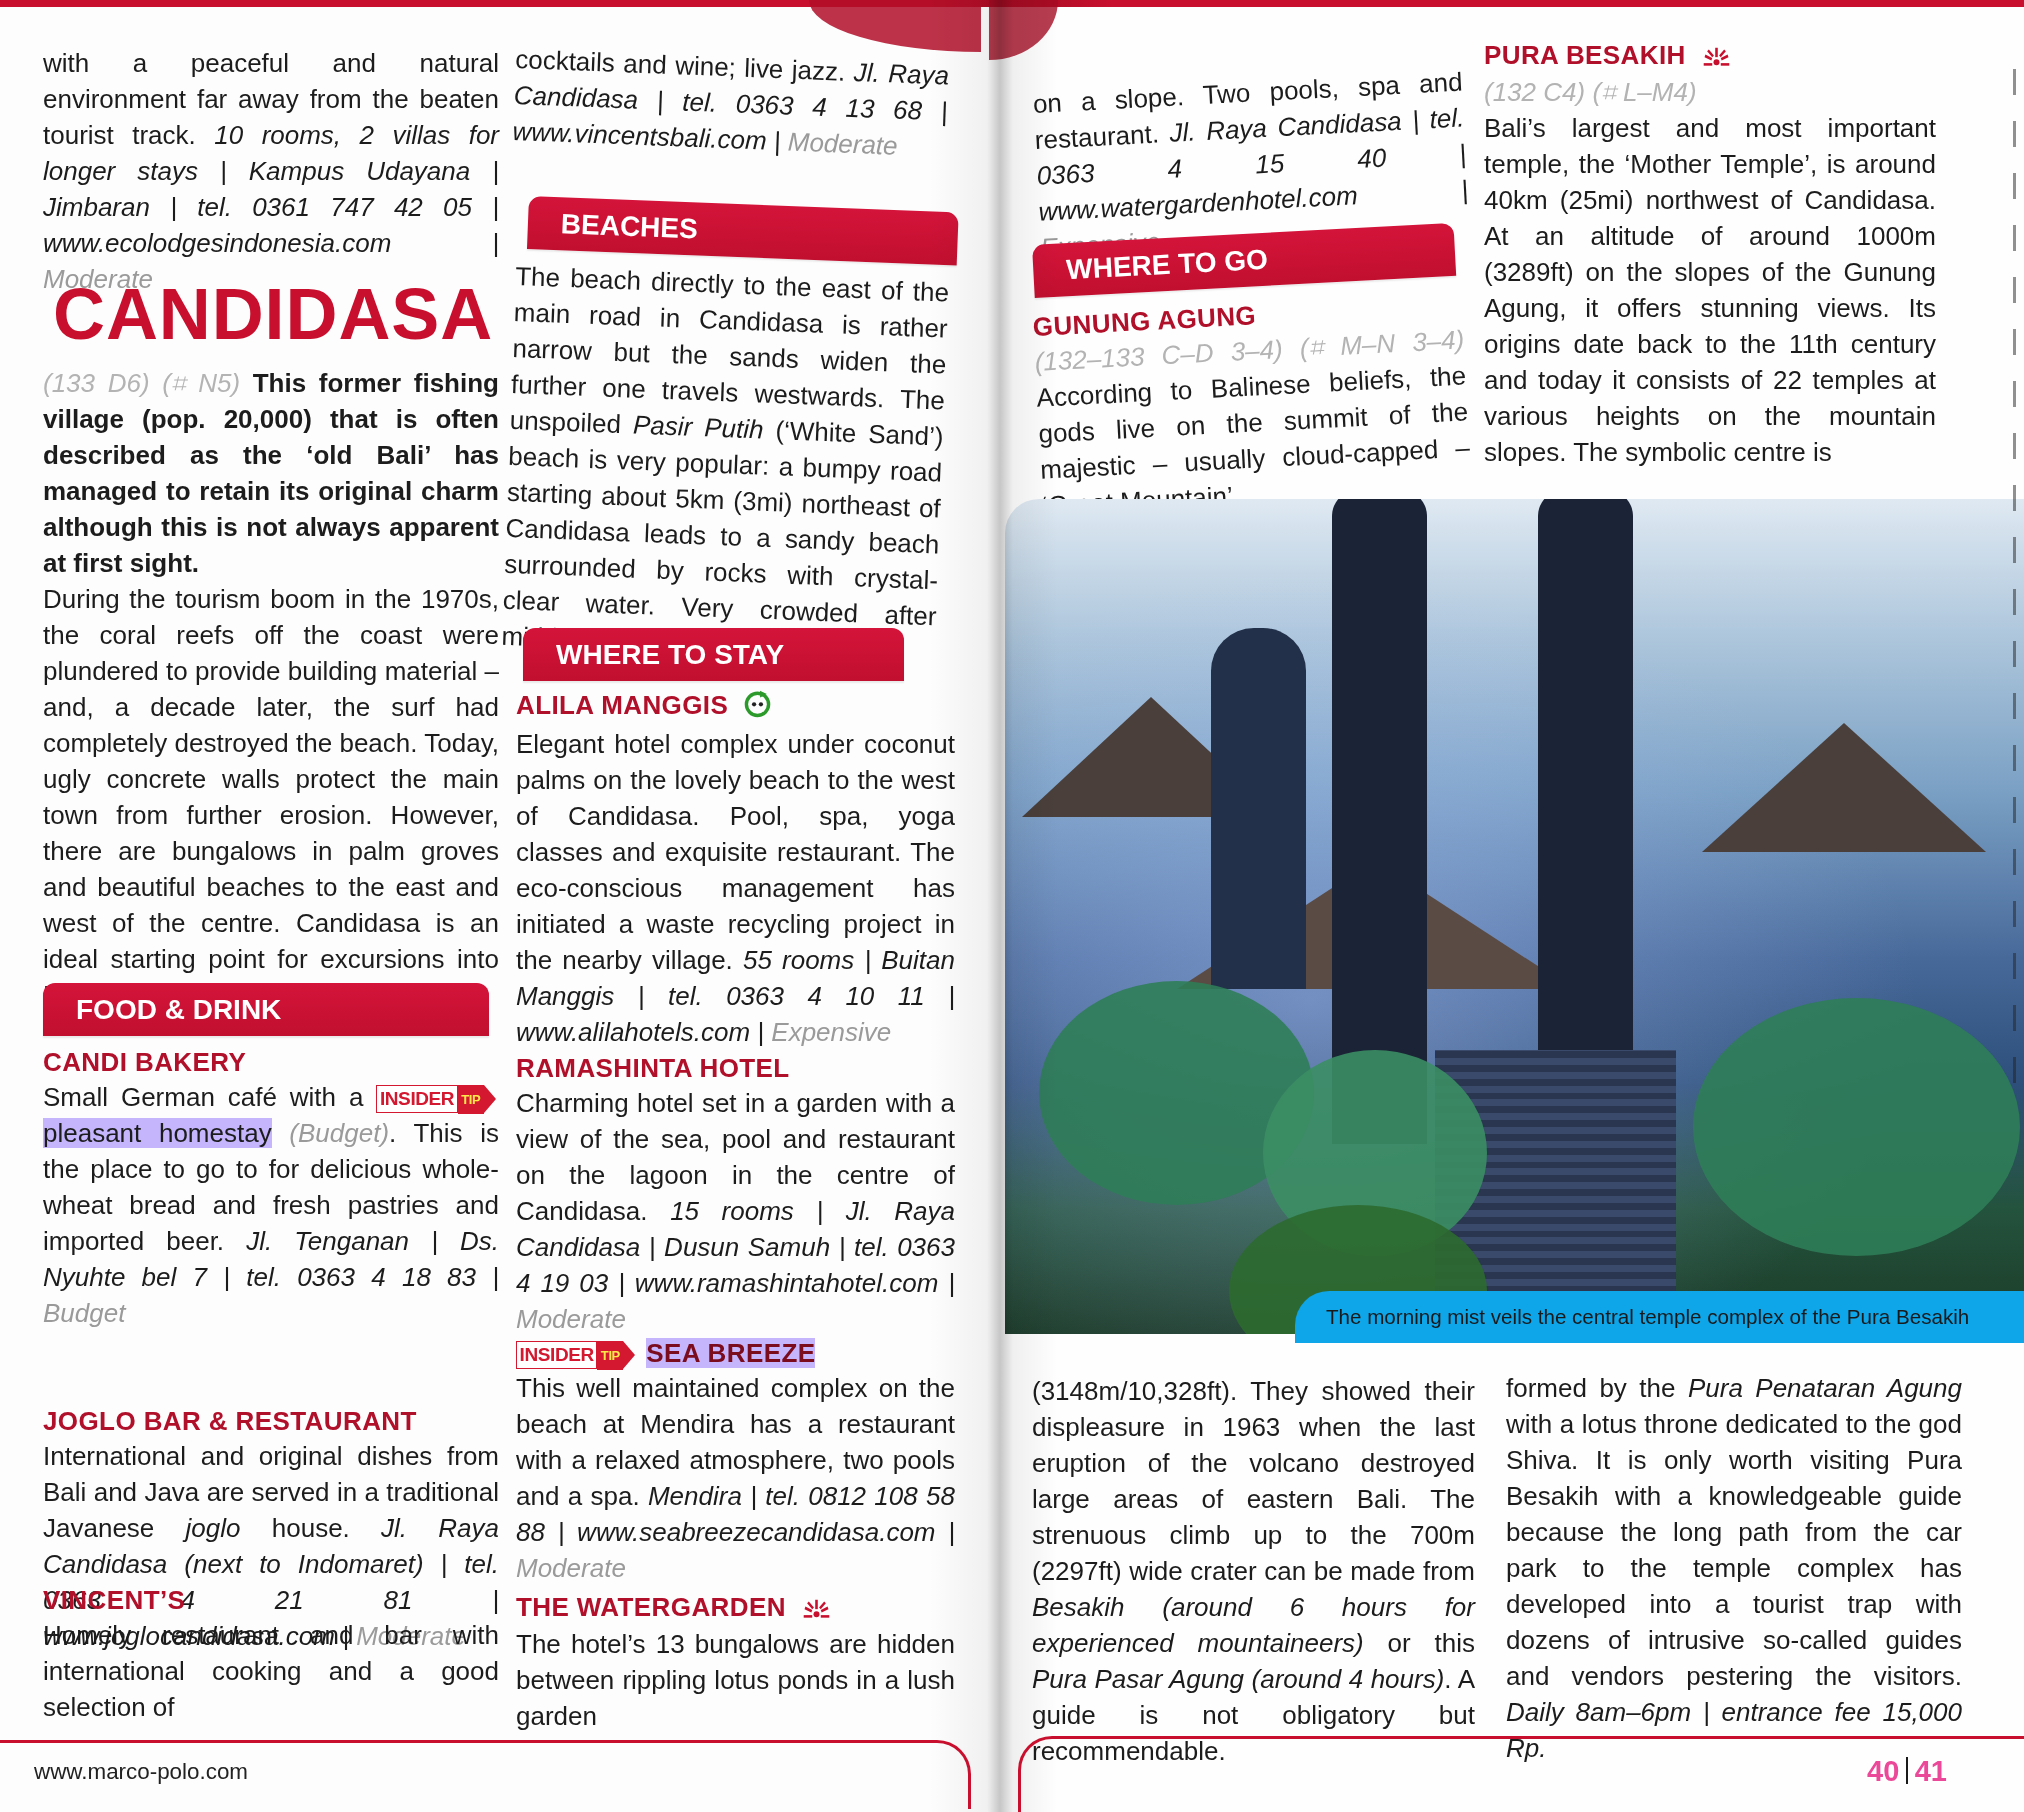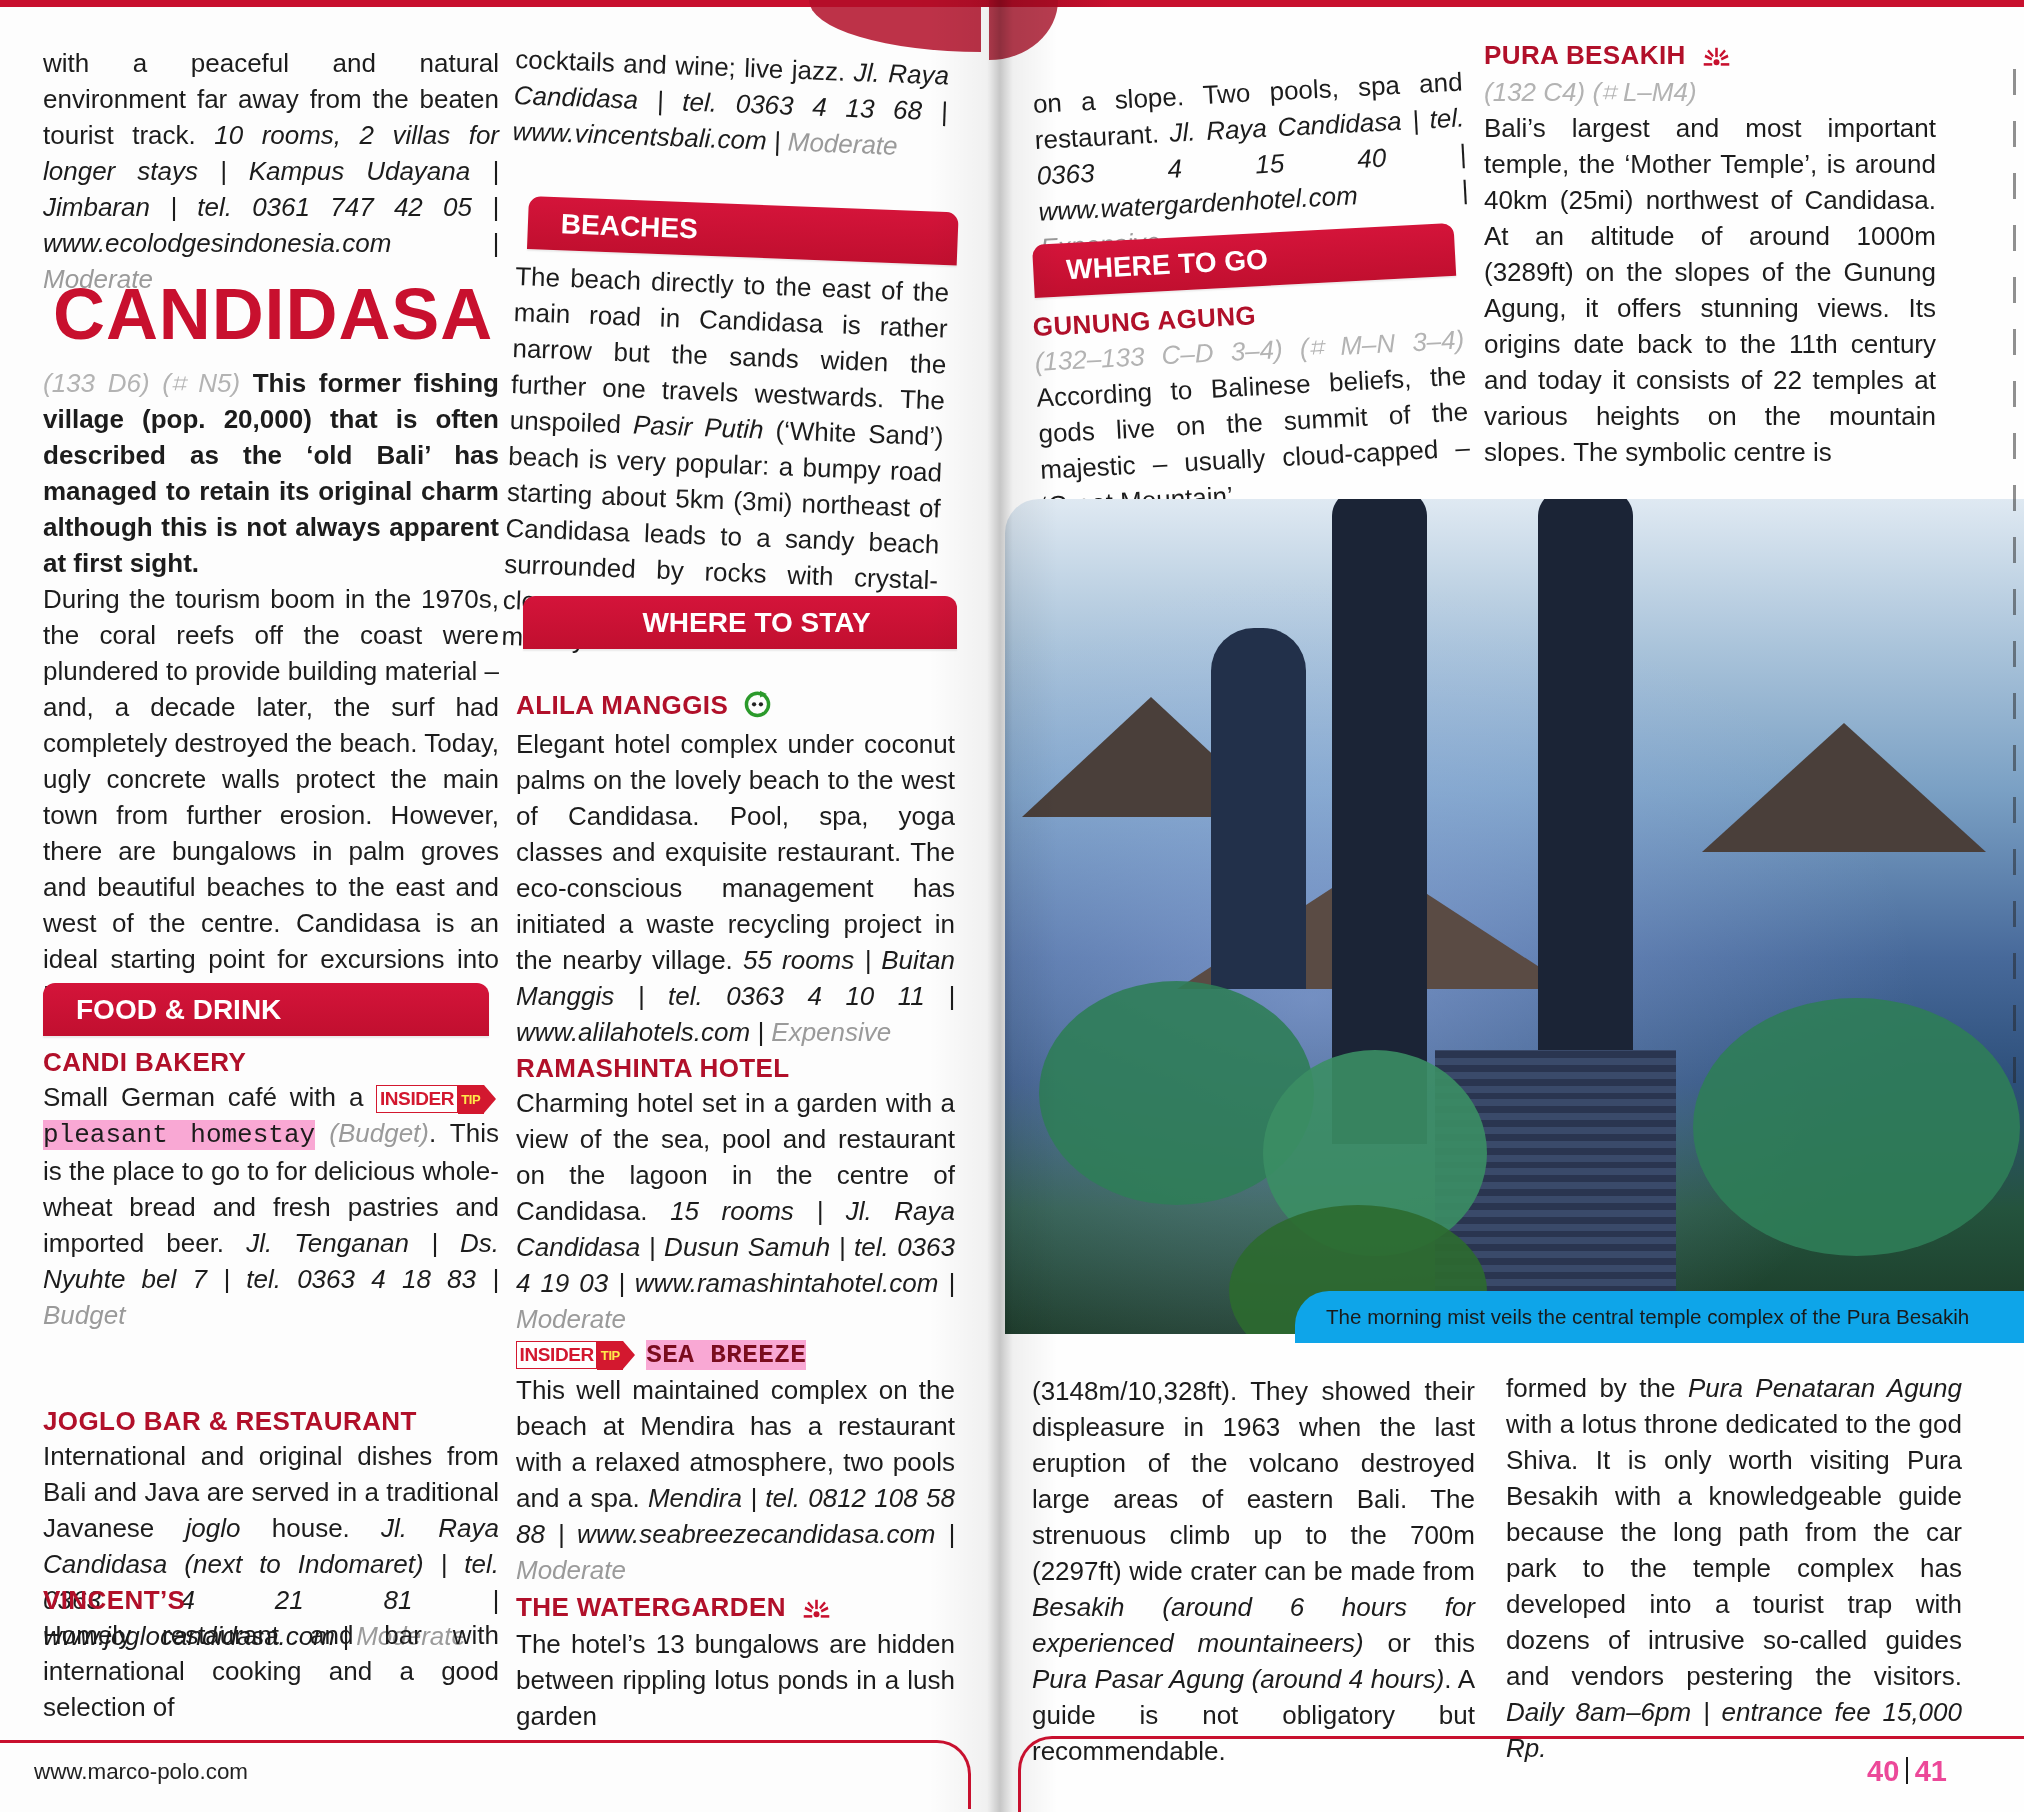--- a/index.html
+++ b/index.html
@@ -63,21 +63,21 @@
     height: 26px; line-height: 26px; padding: 0 2.6px; background: #fff; letter-spacing: -0.4px;
   }
   .insider .tip-box {
     background: #d3182f; color: #ffe94a; font-weight: bold; font-size: 13px;
     height: 29px; line-height: 29px; padding: 0 3.4px; letter-spacing: -0.4px;
   }
   .insider .arrow {
     width: 0; height: 0; border-top: 14.6px solid transparent; border-bottom: 14.6px solid transparent;
     border-left: 12px solid #d3182f;
   }
-  .highlight { background: #f9a8d4; font-family: Liberation Mono, monospace; }
+  .highlight { background: #c4b5fd; }
 
   .star-icon { display: inline-block; vertical-align: middle; margin-left: 8.6px; }
   .eco-icon { display: inline-block; vertical-align: middle; margin-left: 6.9px; }
 
   .rot-3 { transform: rotate(-3deg); transform-origin: left top; }
   .rot-2 { transform: rotate(2.2deg); transform-origin: left top; }
 
   .photo {
     position: absolute; left: 1005px; top: 499px; width: 1020px; height: 835px;
     border-top-left-radius: 34px; overflow: hidden;
@@ -181,21 +181,21 @@
 <div class="section-bar rot-2" style="left:529px; top:196px; width:430px;">BEACHES</div>
 
 <div class="col col-2 rot-2" style="top:258px; width:434px;">
   <p>
     <span>The beach directly to the east of the main road in Candidasa is rather narrow but the sands widen the further one travels westwards. The unspoiled</span>
     <span class="it">Pasir Putih</span>
     <span>(‘White Sand’) beach is very popular: a bumpy road starting about 5km (3mi) northeast of Candidasa leads to a sandy beach surrounded by rocks with crystal-clear water. Very crowded after midday.</span>
   </p>
 </div>
 
-<div class="section-bar" style="left:523px; top:596px; width:434px;text-align:center;">WHERE TO STAY</div>
+<div class="section-bar" style="left:523px; top:628px; width:381px;">WHERE TO STAY</div>
 
 <div class="col col-2" style="top:688px; width:439px;">
   <div class="entry-title">
     <span>ALILA MANGGIS</span>
     <span class="eco-icon">
       <svg width="29" height="29" viewBox="0 0 34 34">
           <circle cx="17" cy="18" r="13" fill="none" stroke="#2b9a2b" stroke-width="4"></circle>
           <path d="M20 2 L28 6 L20 10 Z" fill="#2b9a2b"></path>
           <circle cx="13" cy="18" r="2.5" fill="#222"></circle>
           <circle cx="21" cy="18" r="2.5" fill="#222"></circle>

